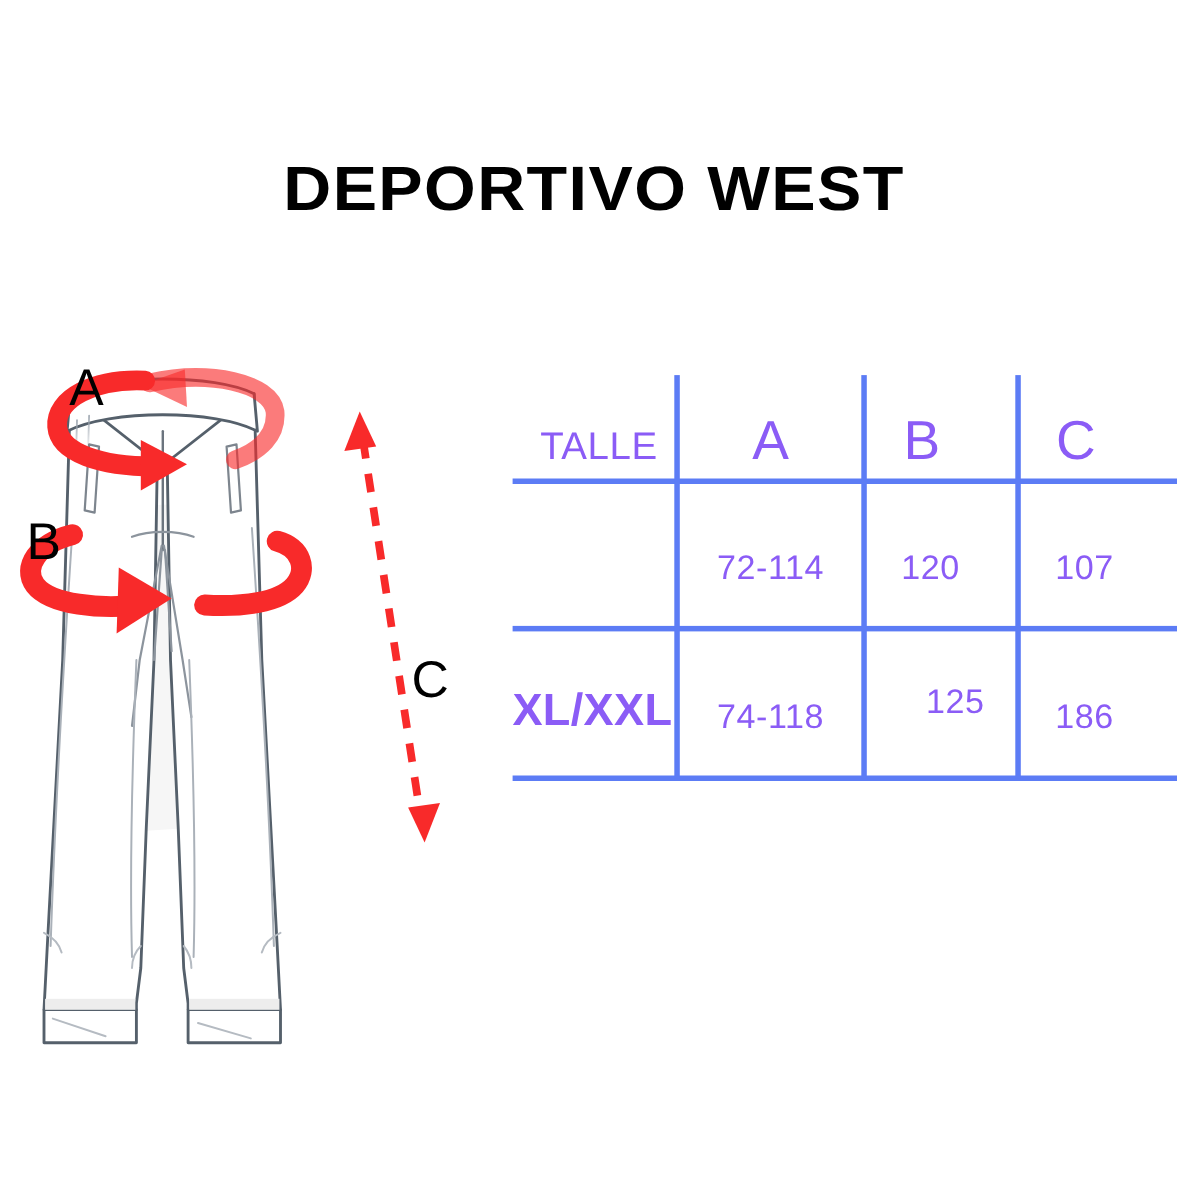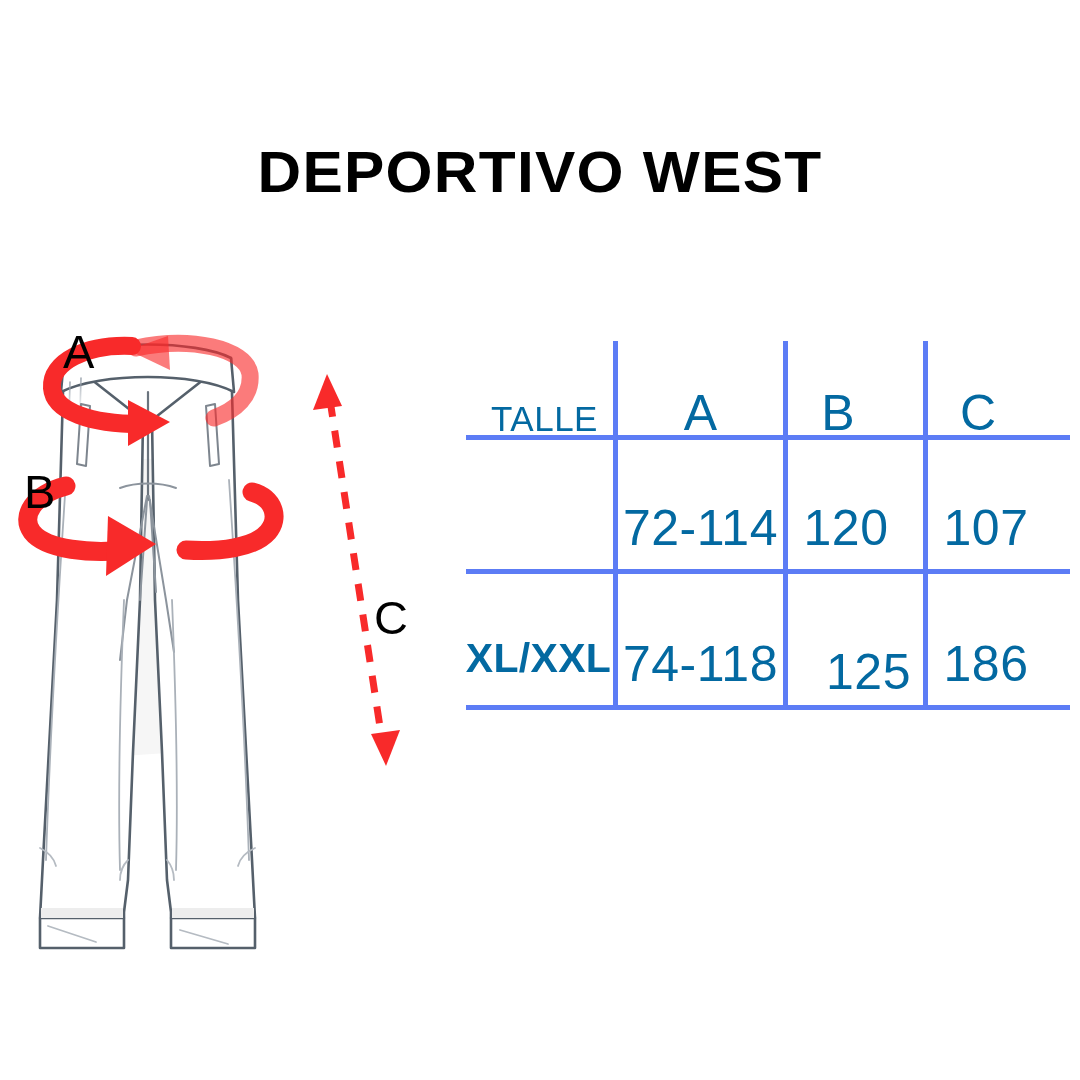--- a/index.html
+++ b/index.html
@@ -67,41 +67,40 @@
     position: absolute;
     left: 462px;
     top: 338px;
     width: 608px;
     height: 372px;
   }
   .tbl-cell {
     position: absolute;
     display: flex;
     align-items: center;
-    color: #0369a1;
+    color: #8b5cf6;
     line-height: 1;
     white-space: nowrap;
-    margin-top: 13px;
   }
   .hdr-talle {
     font-size: 35px;
     font-weight: 400;
     letter-spacing: 0.5px;
   }
   .hdr-letter {
     font-size: 50px;
     font-weight: 400;
   }
   .size-name {
     font-size: 41px;
     font-weight: 700;
     letter-spacing: 0.3px;
   }
   .size-val {
-    font-size: 50px;
+    font-size: 31px;
     font-weight: 300;
     letter-spacing: 0.5px;
   }
   .grid-line {
     position: absolute;
     background: #5c7cf5;
   }
   .grid-h { height: 5px; }
   .grid-v { width: 5px; }
 </style>
@@ -273,17 +272,17 @@
     <div class="tbl-cell hdr-letter" style="left:156px; top:30px; width:165px; height:64px; justify-content:center;">A</div>
     <div class="tbl-cell hdr-letter" style="left:326px; top:30px; width:100px; height:64px; justify-content:center;">B</div>
     <div class="tbl-cell hdr-letter" style="left:466px; top:30px; width:100px; height:64px; justify-content:center;">C</div>
 
     <div class="tbl-cell size-val" style="left:156px; top:152px; width:165px; height:50px; justify-content:center;">72-114</div>
     <div class="tbl-cell size-val" style="left:326px; top:152px; width:116px; height:50px; justify-content:center;">120</div>
     <div class="tbl-cell size-val" style="left:466px; top:152px; width:116px; height:50px; justify-content:center;">107</div>
 
     <div class="tbl-cell size-name" style="left:-2px; top:282px; width:157px; height:50px; justify-content:center;">XL/XXL</div>
     <div class="tbl-cell size-val" style="left:156px; top:288px; width:165px; height:50px; justify-content:center;">74-118</div>
-    <div class="tbl-cell size-val" style="left:326px; top:296px; width:116px; height:50px; justify-content:center;padding-left:45px;">125</div>
+    <div class="tbl-cell size-val" style="left:326px; top:274px; width:116px; height:50px; justify-content:center;padding-left:45px;">125</div>
     <div class="tbl-cell size-val" style="left:466px; top:288px; width:116px; height:50px; justify-content:center;">186</div>
   </div>
 
 </div>
 
 </body></html>

